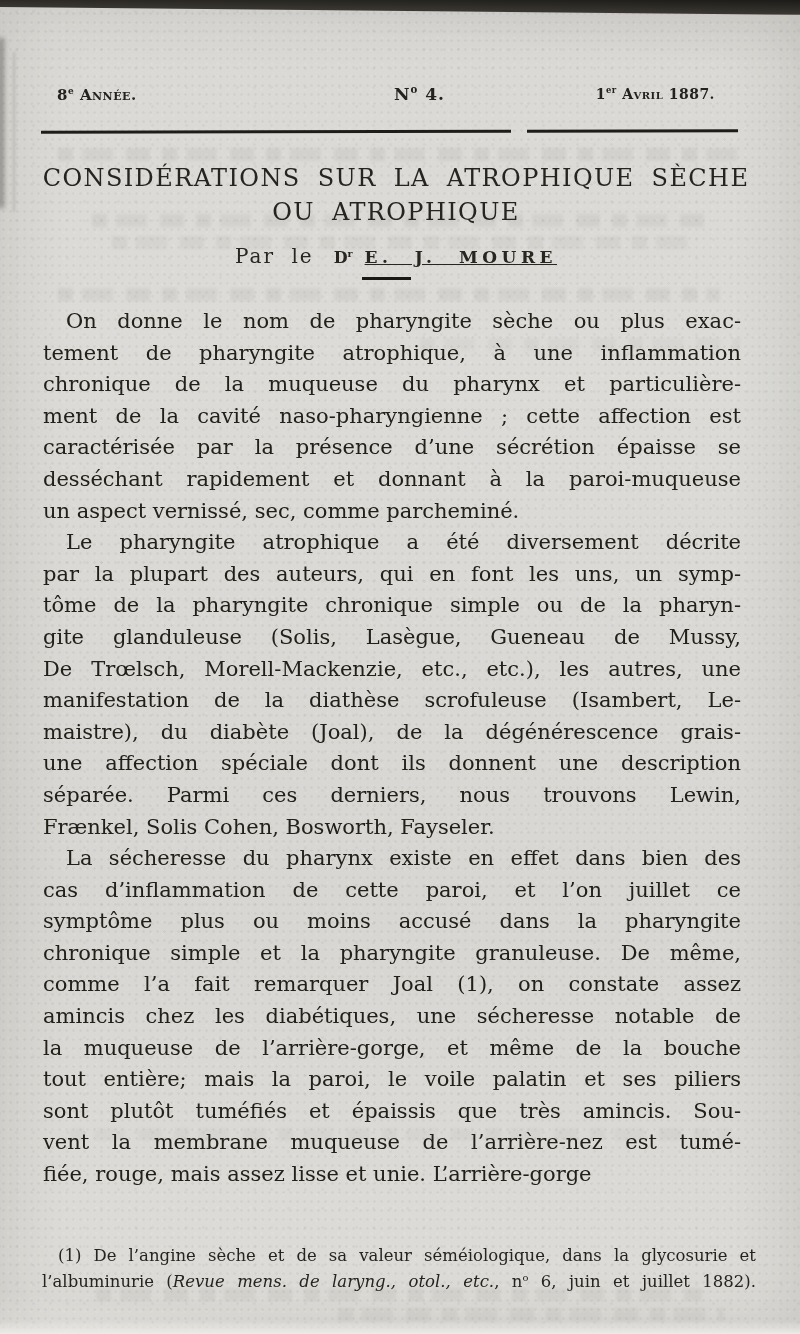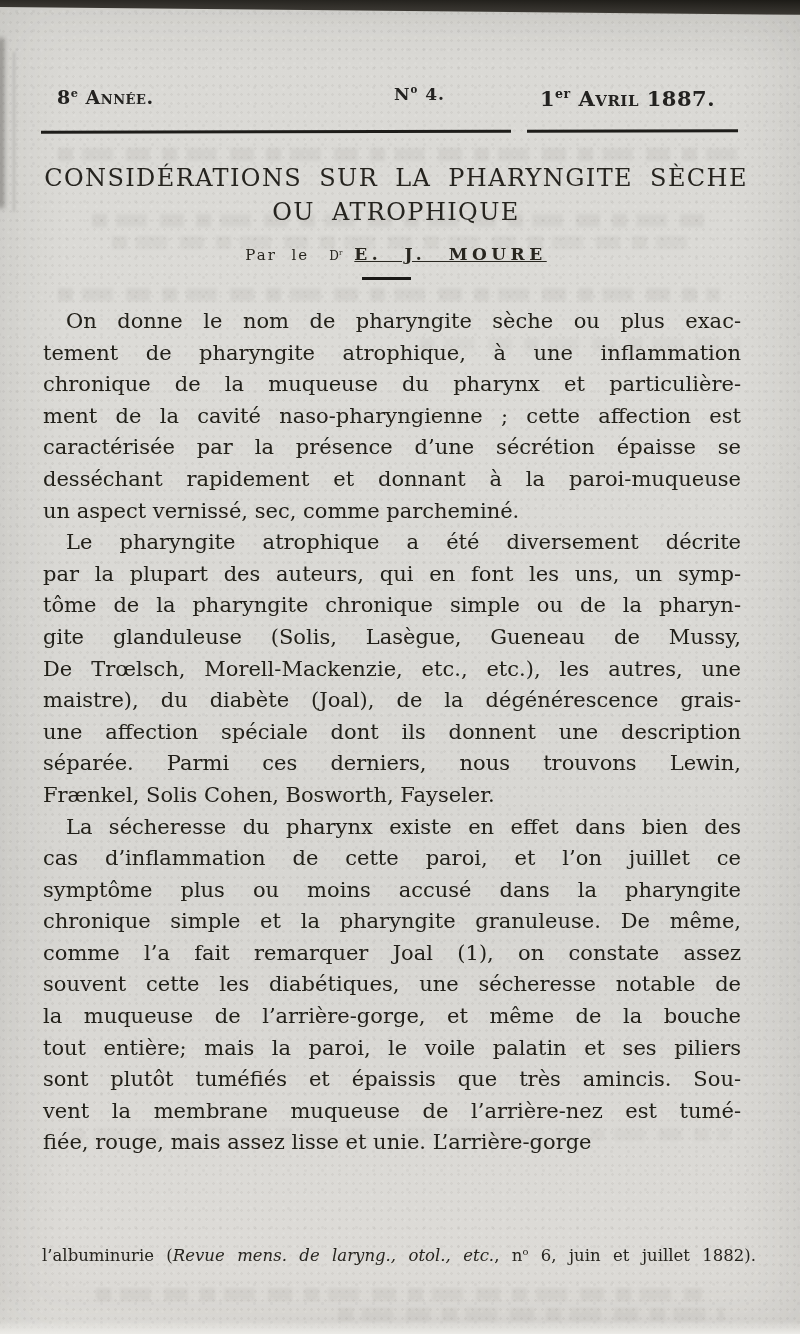--- a/index.html
+++ b/index.html
@@ -44,37 +44,37 @@
   .g2{top:214px;left:92px;width:616px;}
   .g3{top:236px;left:112px;width:576px;opacity:.11;}
   .g4{top:288px;left:58px;width:662px;}
   .g5{top:338px;left:420px;width:320px;opacity:.08;}
   .g6{top:1128px;left:70px;width:660px;opacity:.07;}
   .g7{top:1288px;left:96px;width:606px;opacity:.12;}
   .g8{top:1308px;left:338px;width:386px;opacity:.11;}
 
   
   .h-item{position:absolute;font-weight:bold;letter-spacing:.5px;white-space:nowrap;}
-  .h-left{top:86px;left:57px;font-size:19px;}
+  .h-left{top:86px;left:57px;font-size:15px;}
   .h-center{top:84px;left:358px;font-size:17px;letter-spacing:1px;margin-left:36px;}
-  .h-right{top:86px;right:85px;font-size:21px;}
+  .h-right{top:86px;right:85px;font-size:14px;}
   .sc{font-variant:small-caps;}
   sup{font-size:.6em;line-height:0;}
   .rule1{position:absolute;top:130px;left:41px;width:697px;display:flex;transform:rotate(-.12deg);}
   .rule1 .seg-l{width:470px;height:2.6px;background:#1d1c19;}
   .rule1 .seg-gap{width:16px;}
   .rule1 .seg-r{width:211px;height:2.6px;background:#1d1c19;}
 
   
   .title{position:absolute;top:164px;left:40px;width:712px;text-align:center;}
   .t1,.t2{font-size:24px;letter-spacing:1.4px;word-spacing:8px;white-space:nowrap;color:#26241f;}
   .t2{margin-top:6px;}
   .byline{position:absolute;top:244px;left:40px;width:712px;text-align:center;white-space:nowrap;color:#28261f;}
-  .by-pre{font-size:15px;letter-spacing:2px;word-spacing:8px;}
-  .by-dr{font-size:12px;font-weight:normal;margin-left:20px;}
+  .by-pre{font-size:20px;letter-spacing:2px;word-spacing:8px;}
+  .by-dr{font-size:16px;font-weight:bold;margin-left:20px;}
   .by-author{font-size:17px;font-weight:bold;letter-spacing:4.5px;word-spacing:12px;margin-left:12px;text-decoration:underline;}
   .byline-rule{position:absolute;top:277px;left:362px;width:49px;height:3.2px;background:#191816;}
 
   
   .article-body{position:absolute;top:306px;left:43px;width:698px;
     font-size:21px;line-height:31.6px;color:#222019;}
   .para{margin:0;}
   .pline{text-align:justify;text-align-last:justify;}
   .pline.plast{text-align-last:left;}
   .pline.pfirst{text-indent:23px;}
@@ -111,21 +111,21 @@
 
   <div class="h-item h-right"><span>1</span><sup>er</sup><span class="sc"> Avril 1887.</span></div>
 
   <div class="rule1">
     <div class="seg-l"></div>
     <div class="seg-gap"></div>
     <div class="seg-r"></div>
   </div>
 
   <div class="title">
-    <div class="t1">CONSIDÉRATIONS SUR LA PHARYNGITE SÈCHE</div>
+    <div class="t1">CONSIDÉRATIONS SUR LA ATROPHIQUE SÈCHE</div>
     <div class="t2">OU ATROPHIQUE</div>
   </div>
 
   <div class="byline"><span class="by-pre">Par le</span><span class="by-dr"><span>D</span><sup>r</sup></span><span class="by-author">E. J. MOURE</span></div>
 
   <div class="byline-rule"></div>
 
   <div class="article-body">
       <div class="para">
         <div class="pline pfirst">On donne le nom de pharyngite sèche ou plus exac-</div>
@@ -135,37 +135,39 @@
         <div class="pline">caractérisée par la présence d’une sécrétion épaisse se</div>
         <div class="pline">desséchant rapidement et donnant à la paroi-muqueuse</div>
         <div class="pline plast">un aspect vernissé, sec, comme parcheminé.</div>
       </div>
       <div class="para">
         <div class="pline pfirst">Le pharyngite atrophique a été diversement décrite</div>
         <div class="pline">par la plupart des auteurs, qui en font les uns, un symp-</div>
         <div class="pline">tôme de la pharyngite chronique simple ou de la pharyn-</div>
         <div class="pline">gite glanduleuse (Solis, Lasègue, Gueneau de Mussy,</div>
         <div class="pline">De Trœlsch, Morell-Mackenzie, etc., etc.), les autres, une</div>
+        <div class="pline">manifestation de la diathèse scrofuleuse (Isambert, Le-</div>
         <div class="pline">maistre), du diabète (Joal), de la dégénérescence grais-</div>
         <div class="pline">une affection spéciale dont ils donnent une description</div>
         <div class="pline">séparée. Parmi ces derniers, nous trouvons Lewin,</div>
         <div class="pline plast">Frænkel, Solis Cohen, Bosworth, Fayseler.</div>
       </div>
       <div class="para">
         <div class="pline pfirst">La sécheresse du pharynx existe en effet dans bien des</div>
         <div class="pline">cas d’inflammation de cette paroi, et l’on juillet ce</div>
         <div class="pline">symptôme plus ou moins accusé dans la pharyngite</div>
         <div class="pline">chronique simple et la pharyngite granuleuse. De même,</div>
         <div class="pline">comme l’a fait remarquer Joal (1), on constate assez</div>
-        <div class="pline">souvent cette les diabétiques, une sécheresse notable de</div>
+        <div class="pline">amincis chez les diabétiques, une sécheresse notable de</div>
         <div class="pline">la muqueuse de l’arrière-gorge, et même de la bouche</div>
         <div class="pline">tout entière; mais la paroi, le voile palatin et ses piliers</div>
         <div class="pline">sont plutôt tuméfiés et épaissis que très amincis. Sou-</div>
         <div class="pline">vent la membrane muqueuse de l’arrière-nez est tumé-</div>
         <div class="pline plast">fiée, rouge, mais assez lisse et unie. L’arrière-gorge</div>
       </div>
     </div>
 
   <div class="footnote">
+      <div class="fline pfirst"><span>(1) De l’angine sèche et de sa valeur séméiologique, dans la glycosurie et</span></div>
       <div class="fline"><span>l’albuminurie (</span><span class="fi">Revue mens. de laryng., otol., etc.</span><span>, n</span><sup>o</sup><span> 6, juin et juillet 1882).</span></div>
     </div>
 
 </div>
 
 </body></html>

